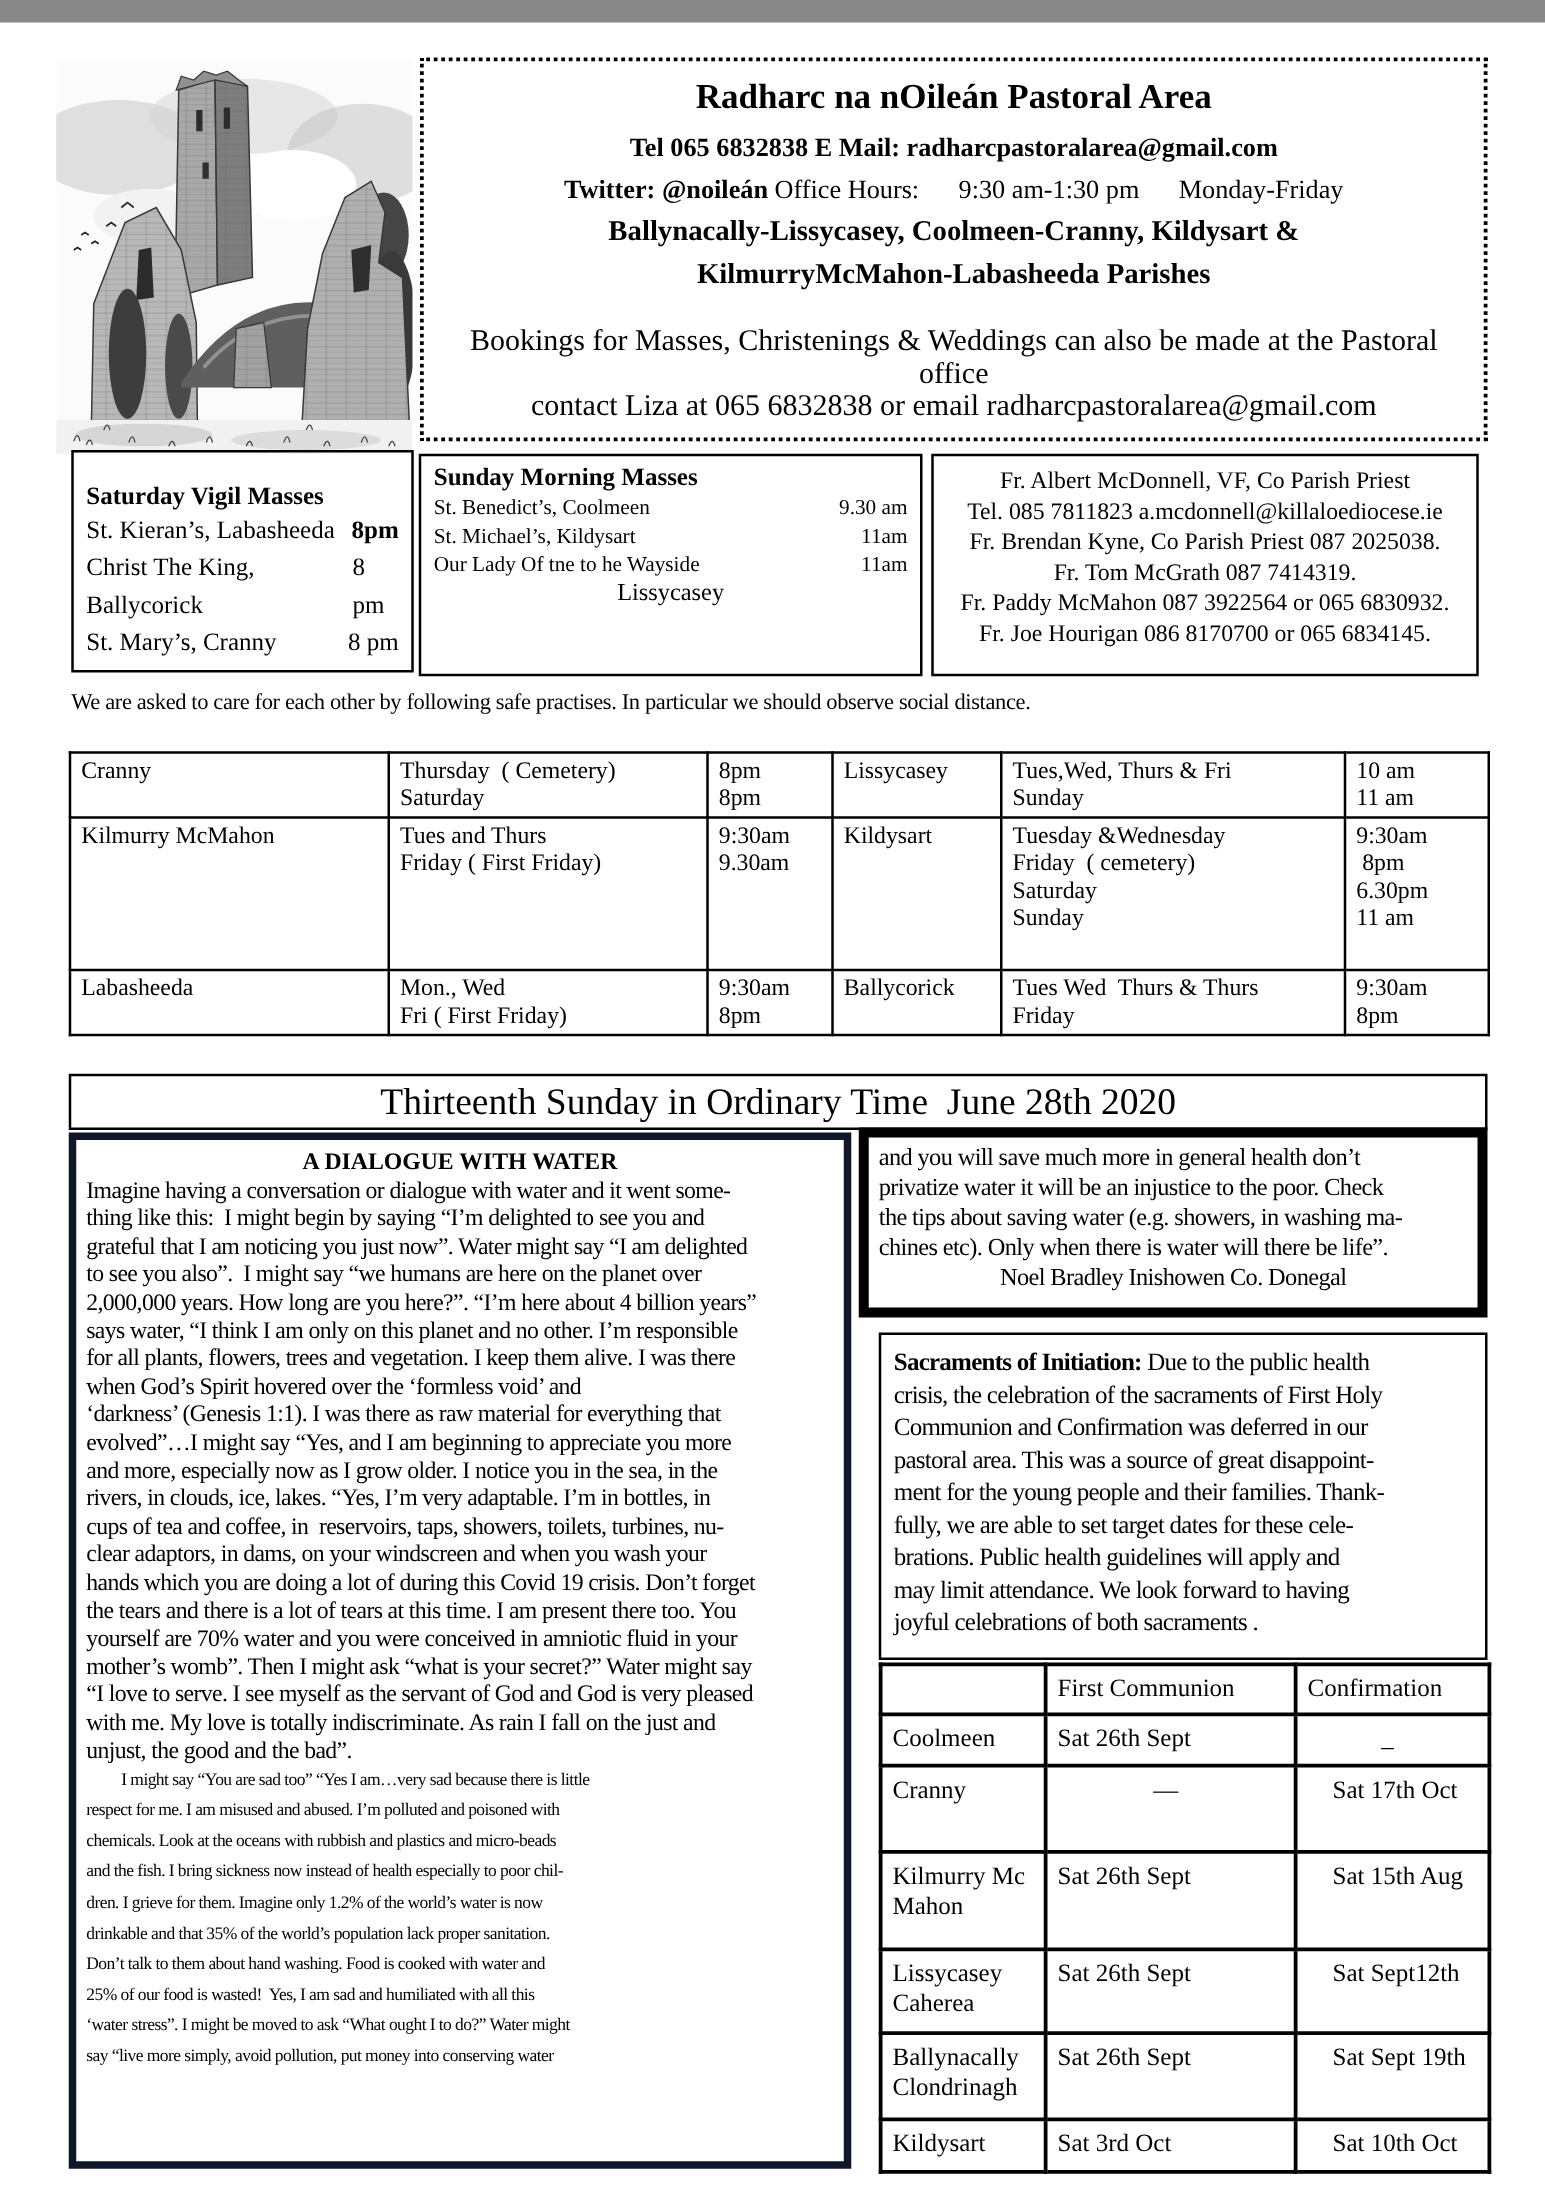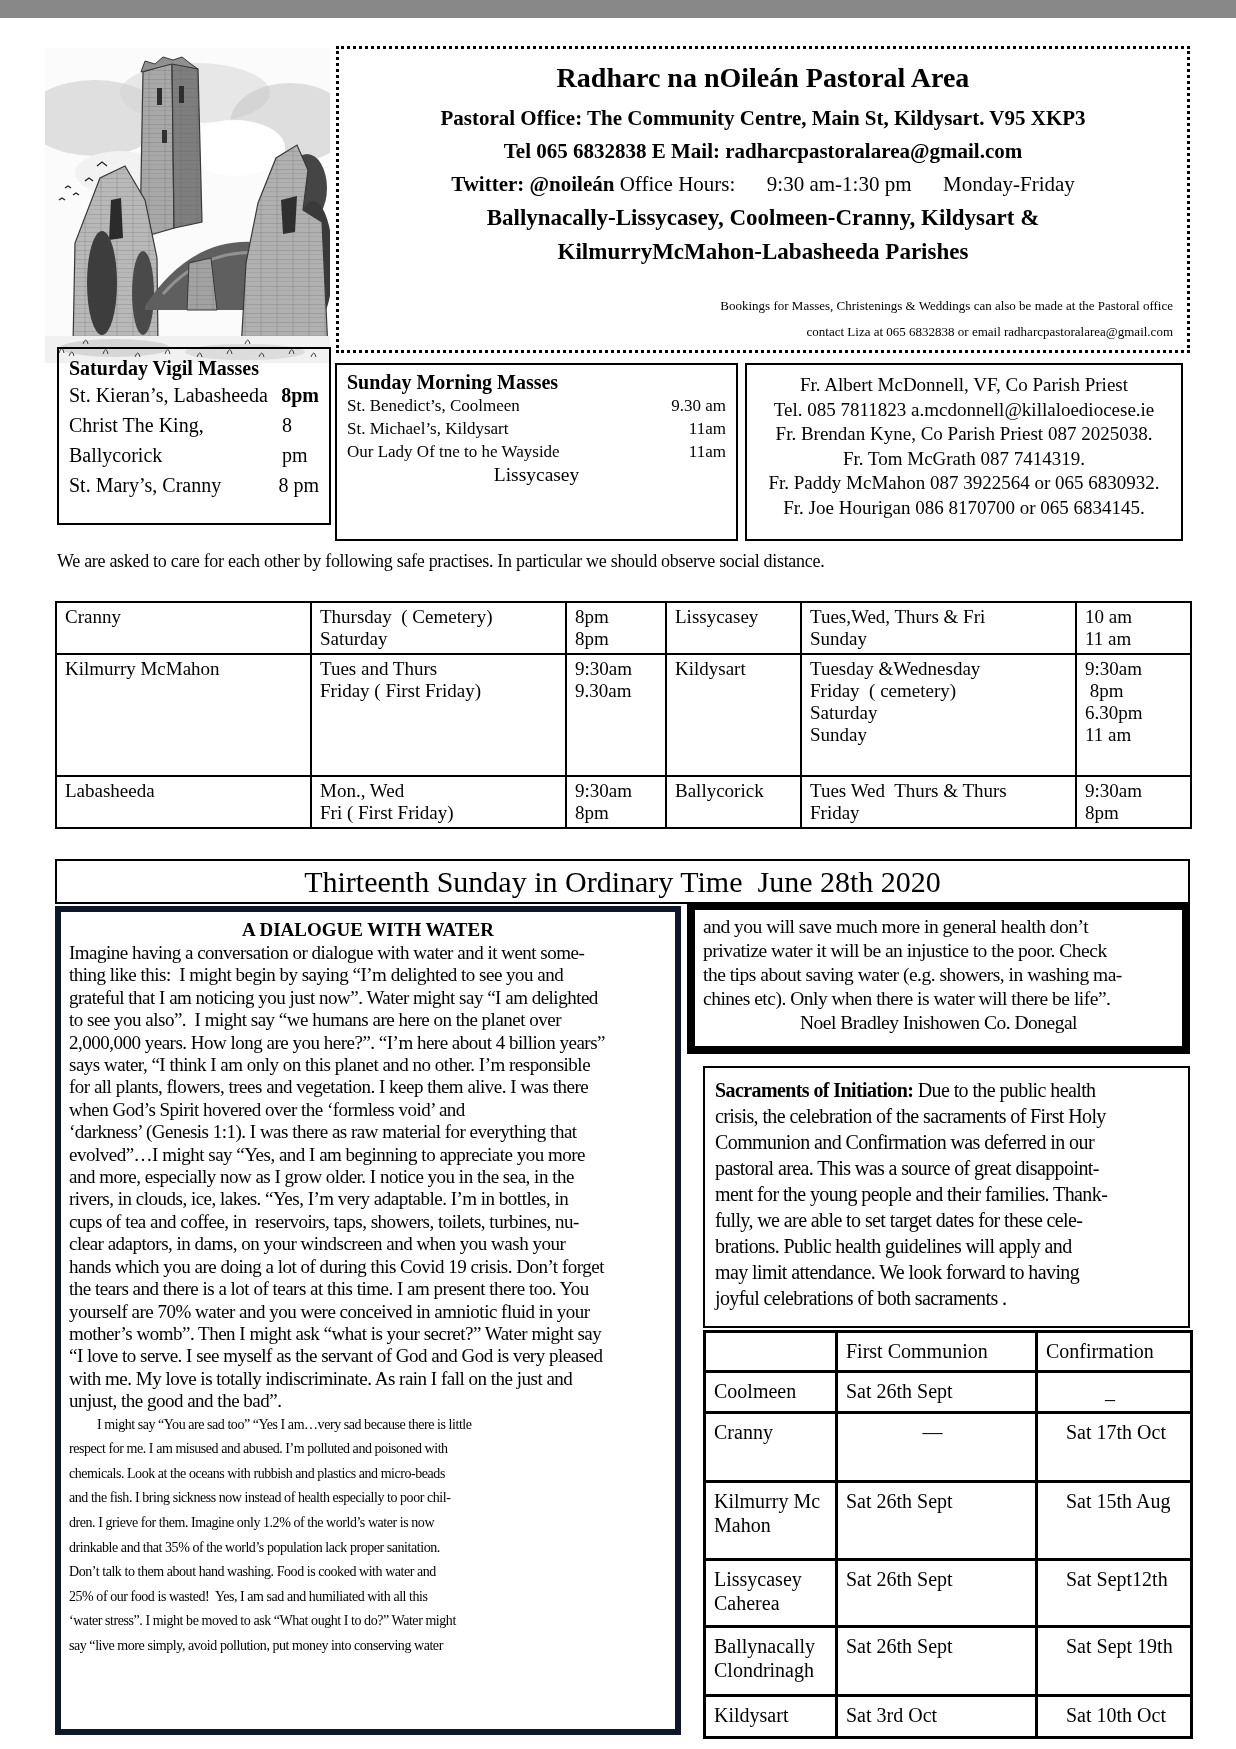--- a/index.html
+++ b/index.html
@@ -10,24 +10,24 @@
   .abs { position:absolute; }
 
   
   .church { left:45px; top:30px; width:285px; height:315px; }
   .masthead-box { left:336px; top:28px; width:854px; height:307px; border:3px dotted #000; text-align:center; padding-top:13px; }
   .m-title { font-size:28px; font-weight:bold; margin-bottom:8px; }
   .m-line { font-size:21px; font-weight:bold; line-height:33px; }
   .m-twitter { font-size:21px; line-height:33px; white-space:pre; }
   .m-twitter .b { font-weight:bold; }
   .m-parishes { font-size:23px; font-weight:bold; line-height:34px; }
-  .m-bookings { font-size:13px; text-align:right; padding:0 14px; margin-top:24px; line-height:26px; }
-
-  
-  .vigil-box { left:57px; top:329px; width:274px; height:178px; border:2px solid #000; padding:8px 10px; }
+  .m-bookings { font-size:24px; text-align:center; padding:0 14px; margin-top:24px; line-height:26px; }
+
+  
+  .vigil-box { left:57px; top:342px; width:274px; height:178px; border:2px solid #000; padding:24px 10px; }
   .box-title { font-size:20px; font-weight:bold; }
   .mass-row { display:flex; justify-content:space-between; font-size:20px; line-height:30px; }
   .mass-row .bold-time { font-weight:bold; }
   .sunday-box { left:335px; top:345px; width:403px; height:178px; border:2px solid #000; padding:6px 10px; }
   .sunday-box .mass-row { line-height:23px; font-size:17px; }
   .sunday-footer { text-align:center; font-size:19.5px; line-height:23px; }
   .priests-box { left:745px; top:345px; width:438px; height:178px; border:2px solid #000; padding:8px 4px; text-align:center; font-size:19px; line-height:24.5px; }
 
   
   .notice { left:57px; top:532px; width:1132px; font-size:18px; letter-spacing:-0.3px; line-height:23px; }
@@ -109,21 +109,20 @@
     <rect y="288" width="285" height="27" fill="#f1f1f1"></rect>
     <ellipse cx="70" cy="300" rx="55" ry="9" fill="#d6d6d6"></ellipse>
     <ellipse cx="200" cy="304" rx="60" ry="8" fill="#dcdcdc"></ellipse>
     <g stroke="#3f3f3f" stroke-width="1" fill="none">
       <path d="M14 305q3-9 5 0M24 308q3-8 5 0M58 306q3-9 5 0M90 309q3-8 5 0M120 306q3-9 5 0M152 309q3-8 5 0M182 306q3-9 5 0M214 309q3-8 5 0M244 306q3-9 5 0M266 309q3-8 5 0M38 296q3-8 5 0M200 296q3-8 5 0"></path>
     </g>
   </svg>
 
   <div class="abs masthead-box">
     <div class="m-title">Radharc na nOileán Pastoral Area</div>
-    <div class="m-line">Pastoral Office: The Community Centre, Main St, Kildysart. V95 XKP3</div>
     <div class="m-line">Tel 065 6832838  E Mail: radharcpastoralarea@gmail.com</div>
     <div class="m-twitter"><span class="b">Twitter: @noileán</span><span> Office Hours:      9:30 am-1:30 pm      Monday-Friday</span></div>
     <div class="m-parishes">Ballynacally-Lissycasey, Coolmeen-Cranny, Kildysart &amp;</div>
     <div class="m-parishes">KilmurryMcMahon-Labasheeda Parishes</div>
     <div class="m-bookings">
       <div>Bookings for Masses, Christenings &amp; Weddings  can also be made  at the Pastoral office</div>
       <div>contact Liza at  065 6832838 or email radharcpastoralarea@gmail.com</div>
     </div>
   </div>
 

